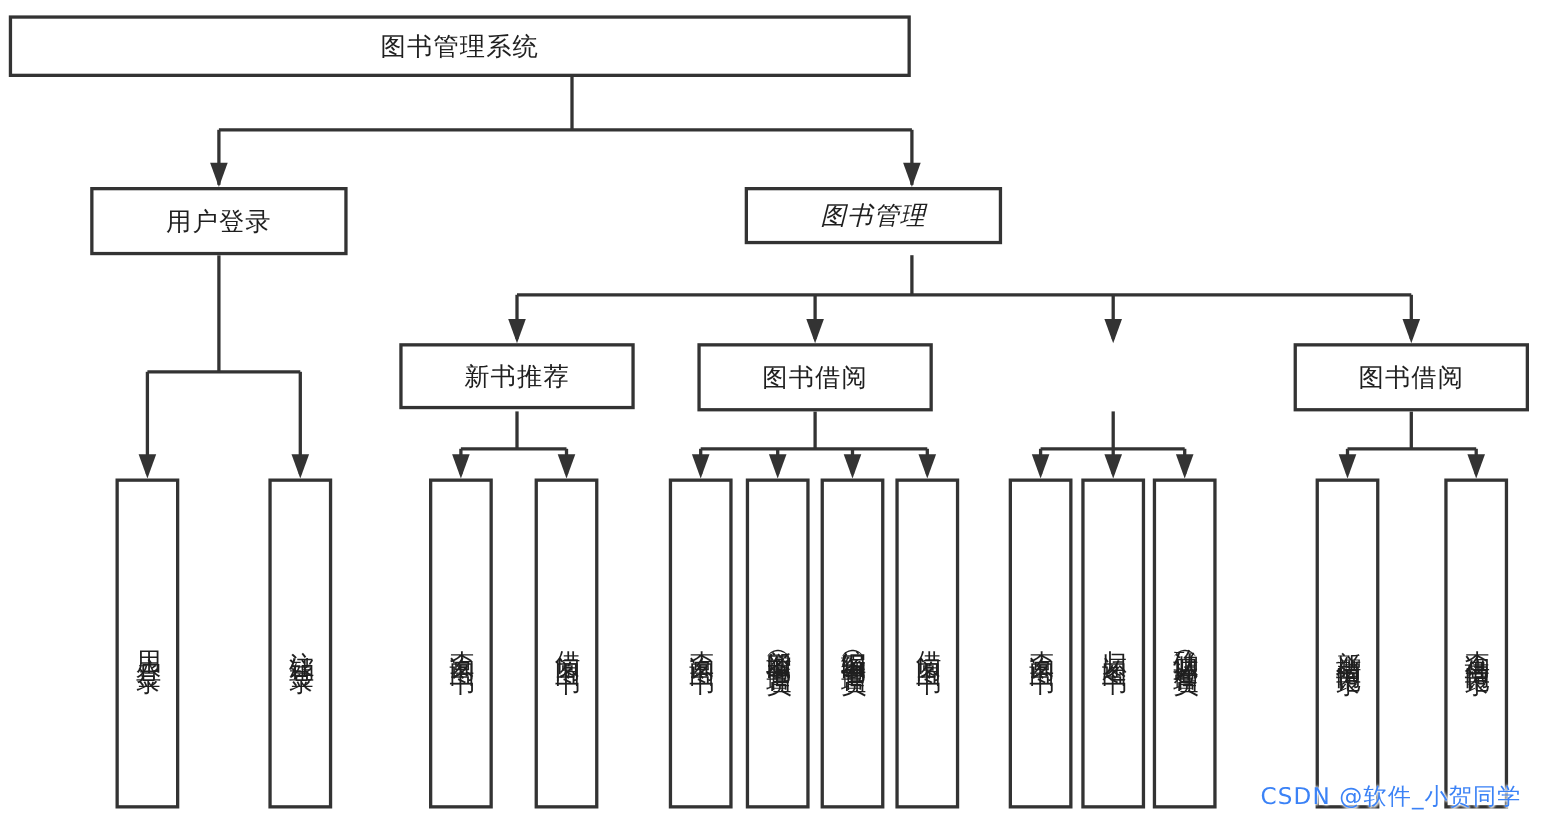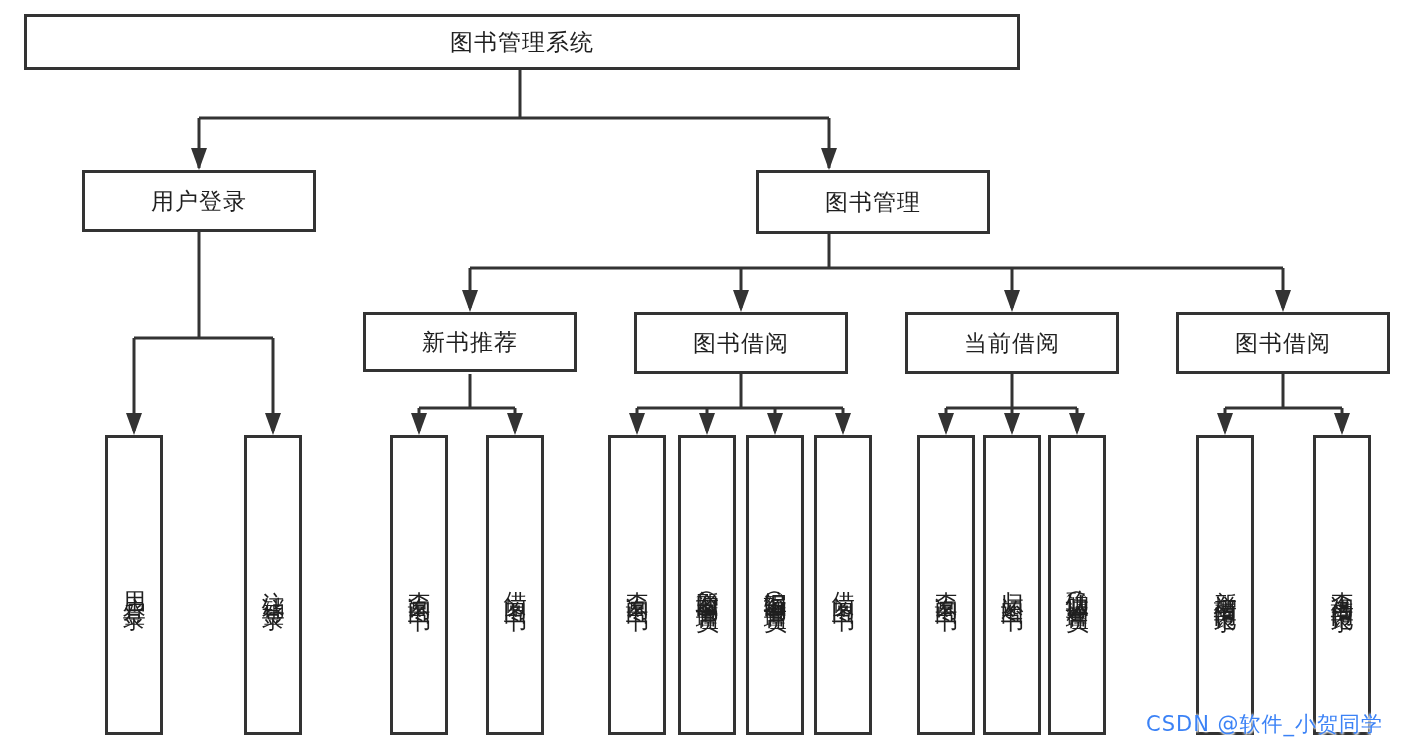--- a/index.html
+++ b/index.html
@@ -115,28 +115,27 @@
       <polygon points="767,413 783,413 775,435"></polygon>
       <polygon points="835,413 851,413 843,435"></polygon>
       <polygon points="938,413 954,413 946,435"></polygon>
       <polygon points="1004,413 1020,413 1012,435"></polygon>
       <polygon points="1069,413 1085,413 1077,435"></polygon>
       <polygon points="1217,413 1233,413 1225,435"></polygon>
       <polygon points="1334,413 1350,413 1342,435"></polygon>
     </g>
   </svg>
 
-  <div class="node node-h" style="left:24px; top:14px; width:996px; height:56px;">图书管理系统</div>
+  <div class="node node-h" style="left:8px; top:14px; width:820px; height:56px;">图书管理系统</div>
 
   <div class="node node-h" style="left:82px; top:170px; width:234px; height:62px;">用户登录</div>
-  <div class="node node-h" style="left:756px; top:170px; width:234px; height:64px;">图书管理</div>
+  <div class="node node-h" style="left:677px; top:170px; width:234px; height:52px;font-style:italic;">图书管理</div>
 
   <div class="node node-h" style="left:363px; top:312px; width:214px; height:60px;">新书推荐</div>
   <div class="node node-h" style="left:634px; top:312px; width:214px; height:62px;">图书借阅</div>
-  <div class="node node-h" style="left:905px; top:312px; width:214px; height:62px;">当前借阅</div>
   <div class="node node-h" style="left:1176px; top:312px; width:214px; height:62px;">图书借阅</div>
 
   <div class="node node-v" style="left:105px; top:435px; width:58px; height:300px;">用户登录</div>
   <div class="node node-v" style="left:244px; top:435px; width:58px; height:300px;">注销登录</div>
 
   <div class="node node-v" style="left:390px; top:435px; width:58px; height:300px;">查询图书</div>
   <div class="node node-v" style="left:486px; top:435px; width:58px; height:300px;">借阅图书</div>
 
   <div class="node node-v" style="left:608px; top:435px; width:58px; height:300px;">查询图书</div>
   <div class="node node-v" style="left:678px; top:435px; width:58px; height:300px; letter-spacing:3px;">新增图书（管理员）</div>

